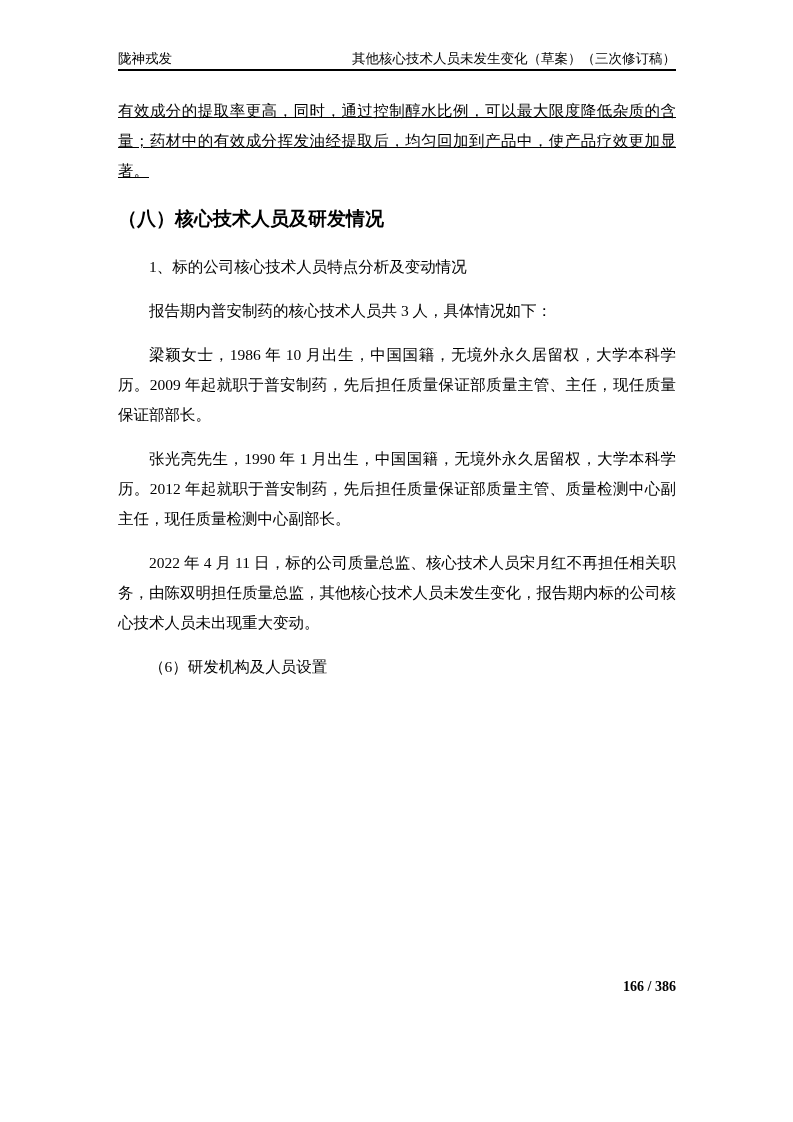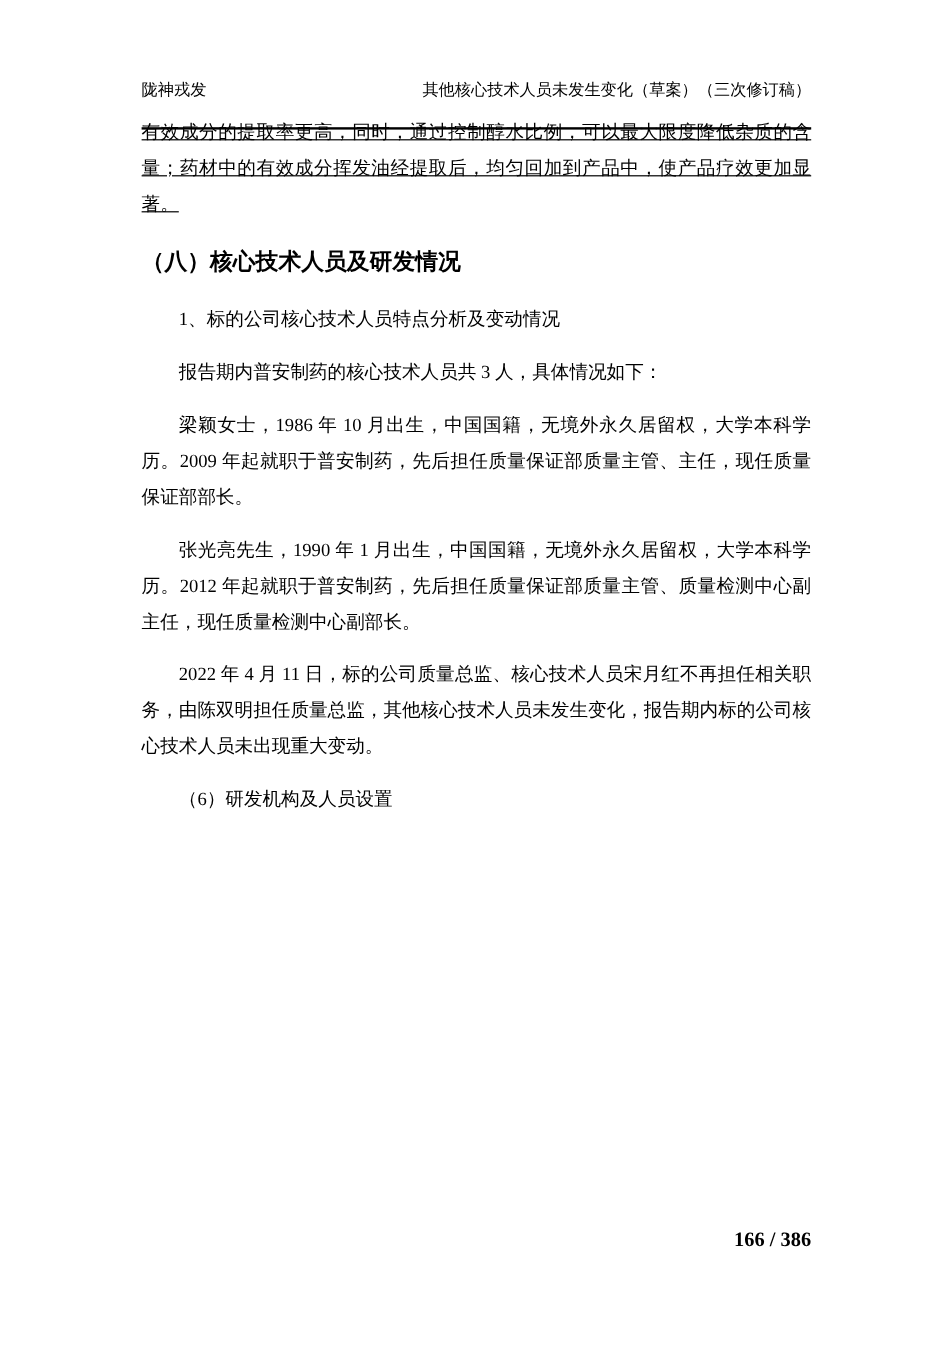--- a/index.html
+++ b/index.html
@@ -15,24 +15,23 @@
   }
   .header {
     position: absolute;
     top: 50px;
     left: 118px;
     width: 558px;
     display: flex;
     justify-content: space-between;
     align-items: flex-end;
     border-bottom: 2px solid #000000;
-    padding-bottom: 22px;
+    padding-bottom: 1px;
     font-size: 13.5px;
     line-height: 18px;
-    margin-top: 16px;
   }
   .header .left { white-space: nowrap; }
   .header .right { white-space: nowrap; }
   .content {
     position: absolute;
     top: 96px;
     left: 118px;
     width: 558px;
   }
   .para {
@@ -53,23 +52,23 @@
     text-indent: 0;
   }
   .subhead {
     font-size: 15.5px;
     line-height: 30px;
     text-indent: 2em;
     margin: 0 0 14px 0;
   }
   .page-number {
     position: absolute;
-    top: 1024px;
+    top: 978px;
     right: 117px;
-    font-size: 17px;
+    font-size: 14px;
     font-weight: bold;
     line-height: 18px;
   }
 </style>
 </head>
 <body>
 
 <div class="page">
 
   <div class="header">

